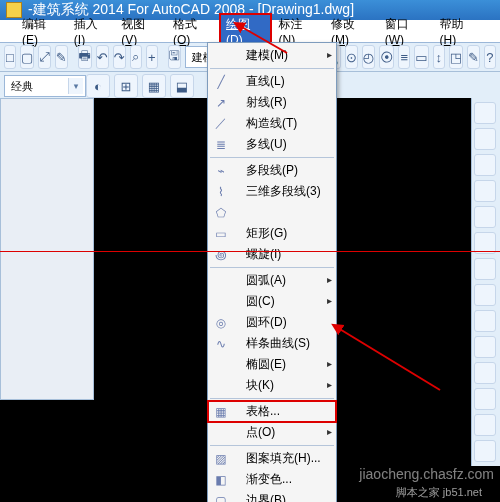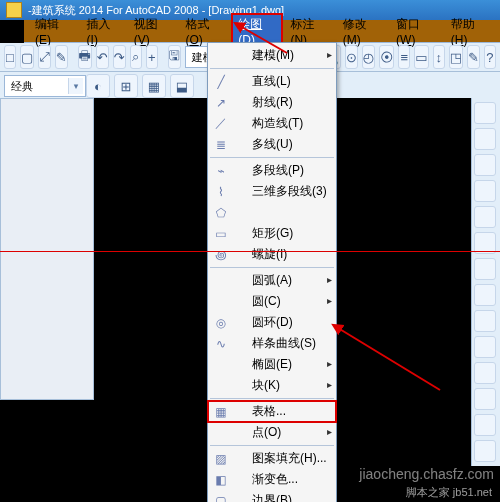--- a/index.html
+++ b/index.html
@@ -15,36 +15,35 @@
     position: relative;
   }
   .titlebar {
     height: 20px;
     background: linear-gradient(#3b8fd8, #2b73c2);
     color: #fff;
     display: flex;
     align-items: center;
     padding: 0 6px;
     gap: 6px;
-    font-size: 11px;
+    font-size: 14px;
   }
   .titlebar .appicon {
     width: 14px; height: 14px;
     background: #f5d14a;
     border: 1px solid #b0831a;
   }
   .menubar {
     height: 22px;
-    background: #a16207;
-    display: flex;
-    align-items: center;
-    padding: 0 5px;
+    background: #ffffff;
+    display: flex;
+    align-items: center;
+    padding: 0 16px;
     gap: 2px;
     border-bottom: 1px solid #9bb7d8;
-    margin-left: 24px;
   }
   .menubar .mitem {
     padding: 2px 6px;
     cursor: default;
   }
   .menubar .mitem.active {
     background: #316ac5;
     color: #fff;
     outline: 2px solid #d00;
     outline-offset: -1px;
@@ -132,21 +131,21 @@
     border: 1px solid #7e9cbd;
     box-shadow: 2px 2px 4px rgba(0,0,0,.3);
     z-index: 50;
     padding: 2px 0;
   }
   .dditem {
     height: 21px;
     display: flex;
     align-items: center;
     padding: 0 4px;
-    gap: 22px;
+    gap: 16px;
     font-size: 12px;
     position: relative;
   }
   .dditem .dicon {
     width: 18px; height: 16px;
     display: flex; align-items: center; justify-content: center;
     font-size: 12px;
     color: #6a7cae;
   }
   .dditem .arrow {
@@ -173,21 +172,21 @@
     position: absolute;
     left: 0; right: 0;
     top: 251px;
     height: 1px;
     background: #d00;
     z-index: 150;
     pointer-events: none;
   }
   .watermark {
     position: absolute;
-    right: 8px; bottom: 2px;
+    right: 18px; bottom: 2px;
     color: rgba(255,255,255,.6);
     font-size: 11px;
     z-index: 300;
     text-shadow: 0 0 2px #000;
     pointer-events: none;
   }
   .wm2 {
     position: absolute;
     right: 6px; bottom: 20px;
     color: rgba(255,255,255,.5);

